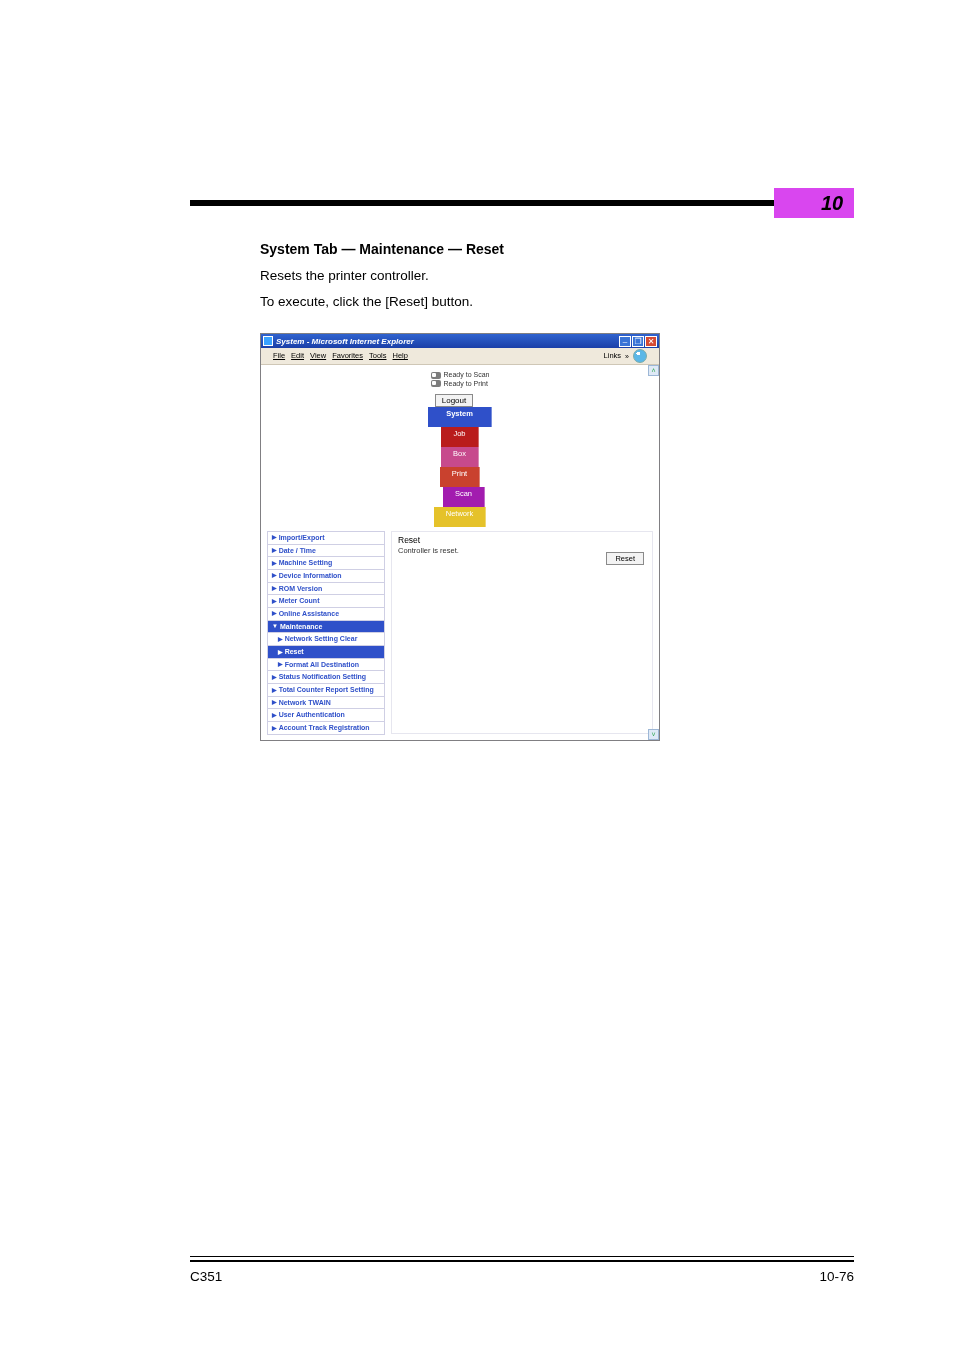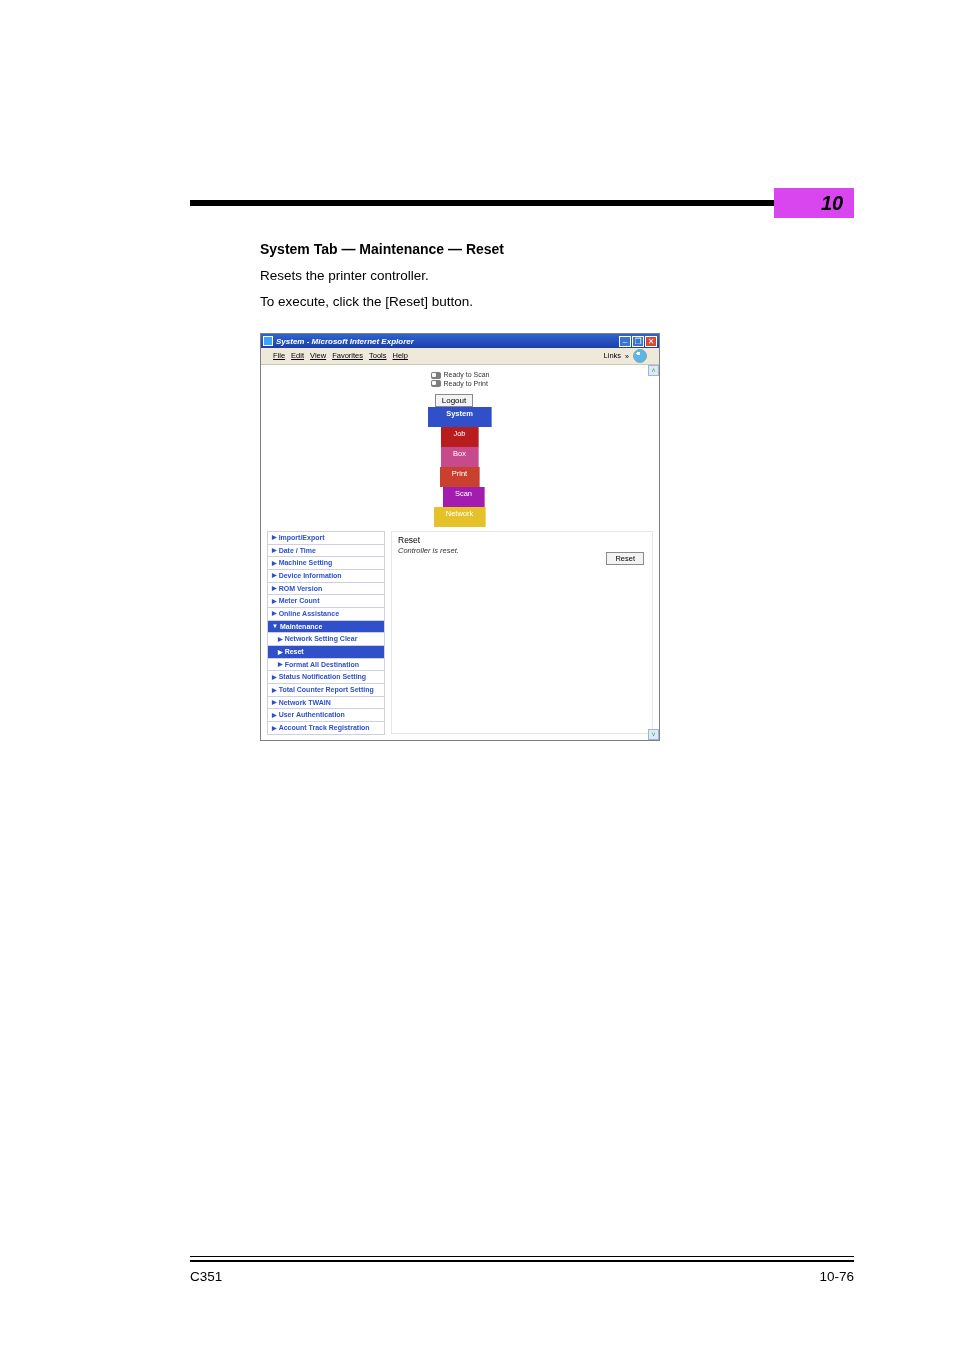--- a/index.html
+++ b/index.html
@@ -230,21 +230,21 @@
 
   .main-area {
     flex:1;
     background:#fff;
     border:1px solid #e6e6ef;
     position:relative;
     font-size:8px;
     padding:4px 6px;
   }
   .main-heading { font-size:8.5px; }
-  .main-desc { font-size:7.5px; color:#333; margin-top:2px;font-style:italic;}
+  .main-desc { font-size:7.5px; color:#333; margin-top:2px;}
   .reset-btn {
     position:absolute;
     right:8px;
     top:20px;
     height:13px;
     padding:0 8px;
     font-size:7.5px;
     background:#f3f3f3;
     border:1px solid #8a8a8a;
     line-height:11px;

